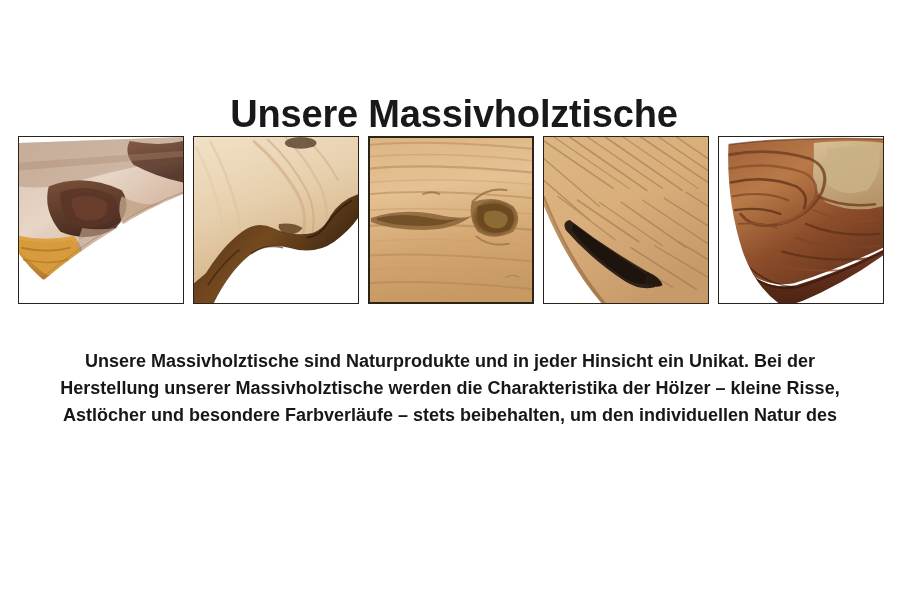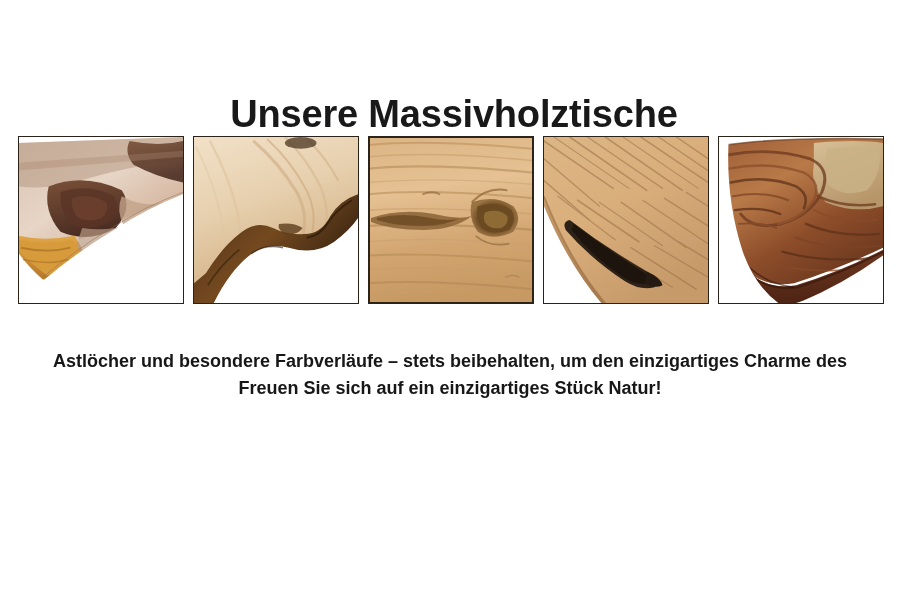--- a/index.html
+++ b/index.html
@@ -317,18 +317,19 @@
           <path d="M0 0 L10 0 Q6 60 24 116 Q36 150 60 168 L0 168 Z" fill="#ffffff"></path>
           <path d="M166 120 Q124 150 80 168 L166 168 Z" fill="#ffffff"></path>
         </svg>
       </div>
     </div>
 
   </div>
 
   <div class="body-copy">
     <p>
-      <span class="line">Astlöcher und besondere Farbverläufe – stets beibehalten, um den einzigartiges Charme des</span>
-      <span class="line">Freuen Sie sich auf ein einzigartiges Stück Natur!</span>
+      <span class="line">Unsere Massivholztische sind Naturprodukte und in jeder Hinsicht ein Unikat. Bei der</span>
+      <span class="line">Herstellung unserer Massivholztische werden die Charakteristika der Hölzer – kleine Risse,</span>
+      <span class="line">Astlöcher und besondere Farbverläufe – stets beibehalten, um den individuellen Natur des</span>
     </p>
   </div>
 
 </div>
 
 </body></html>

